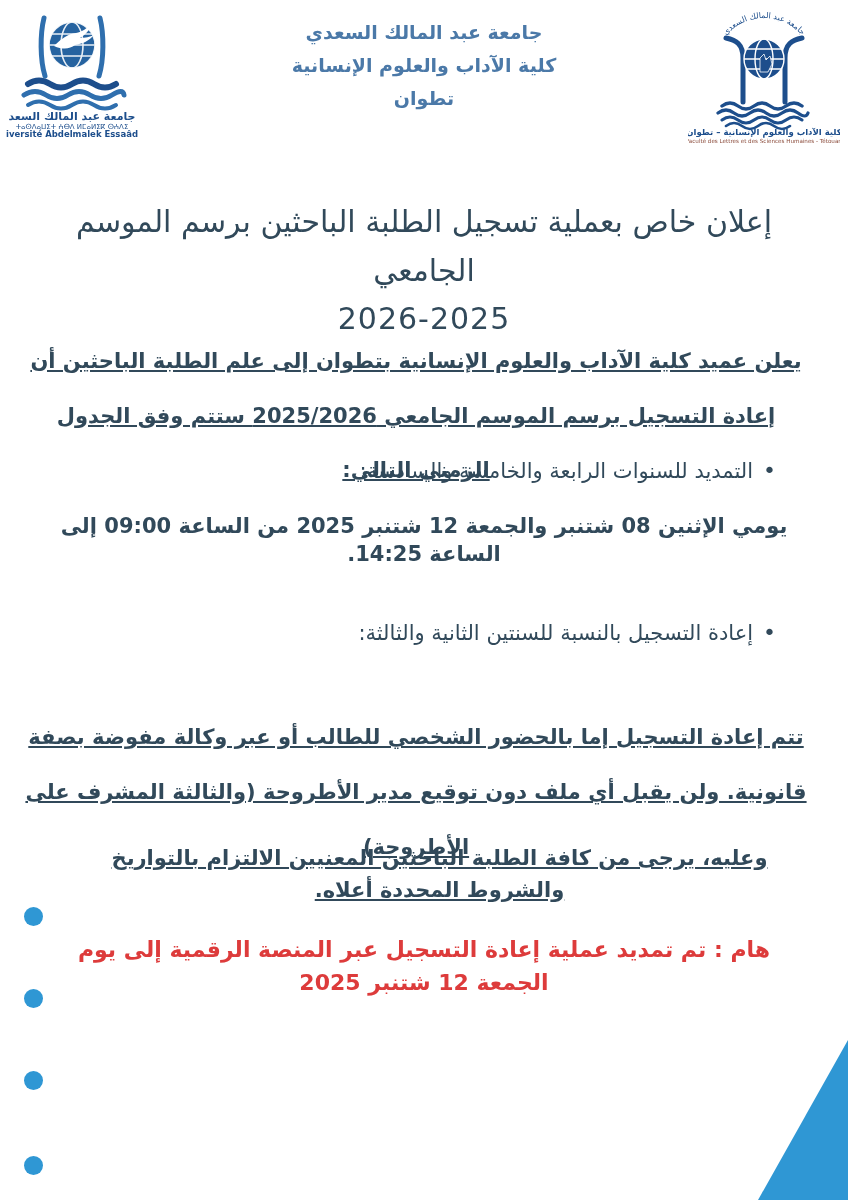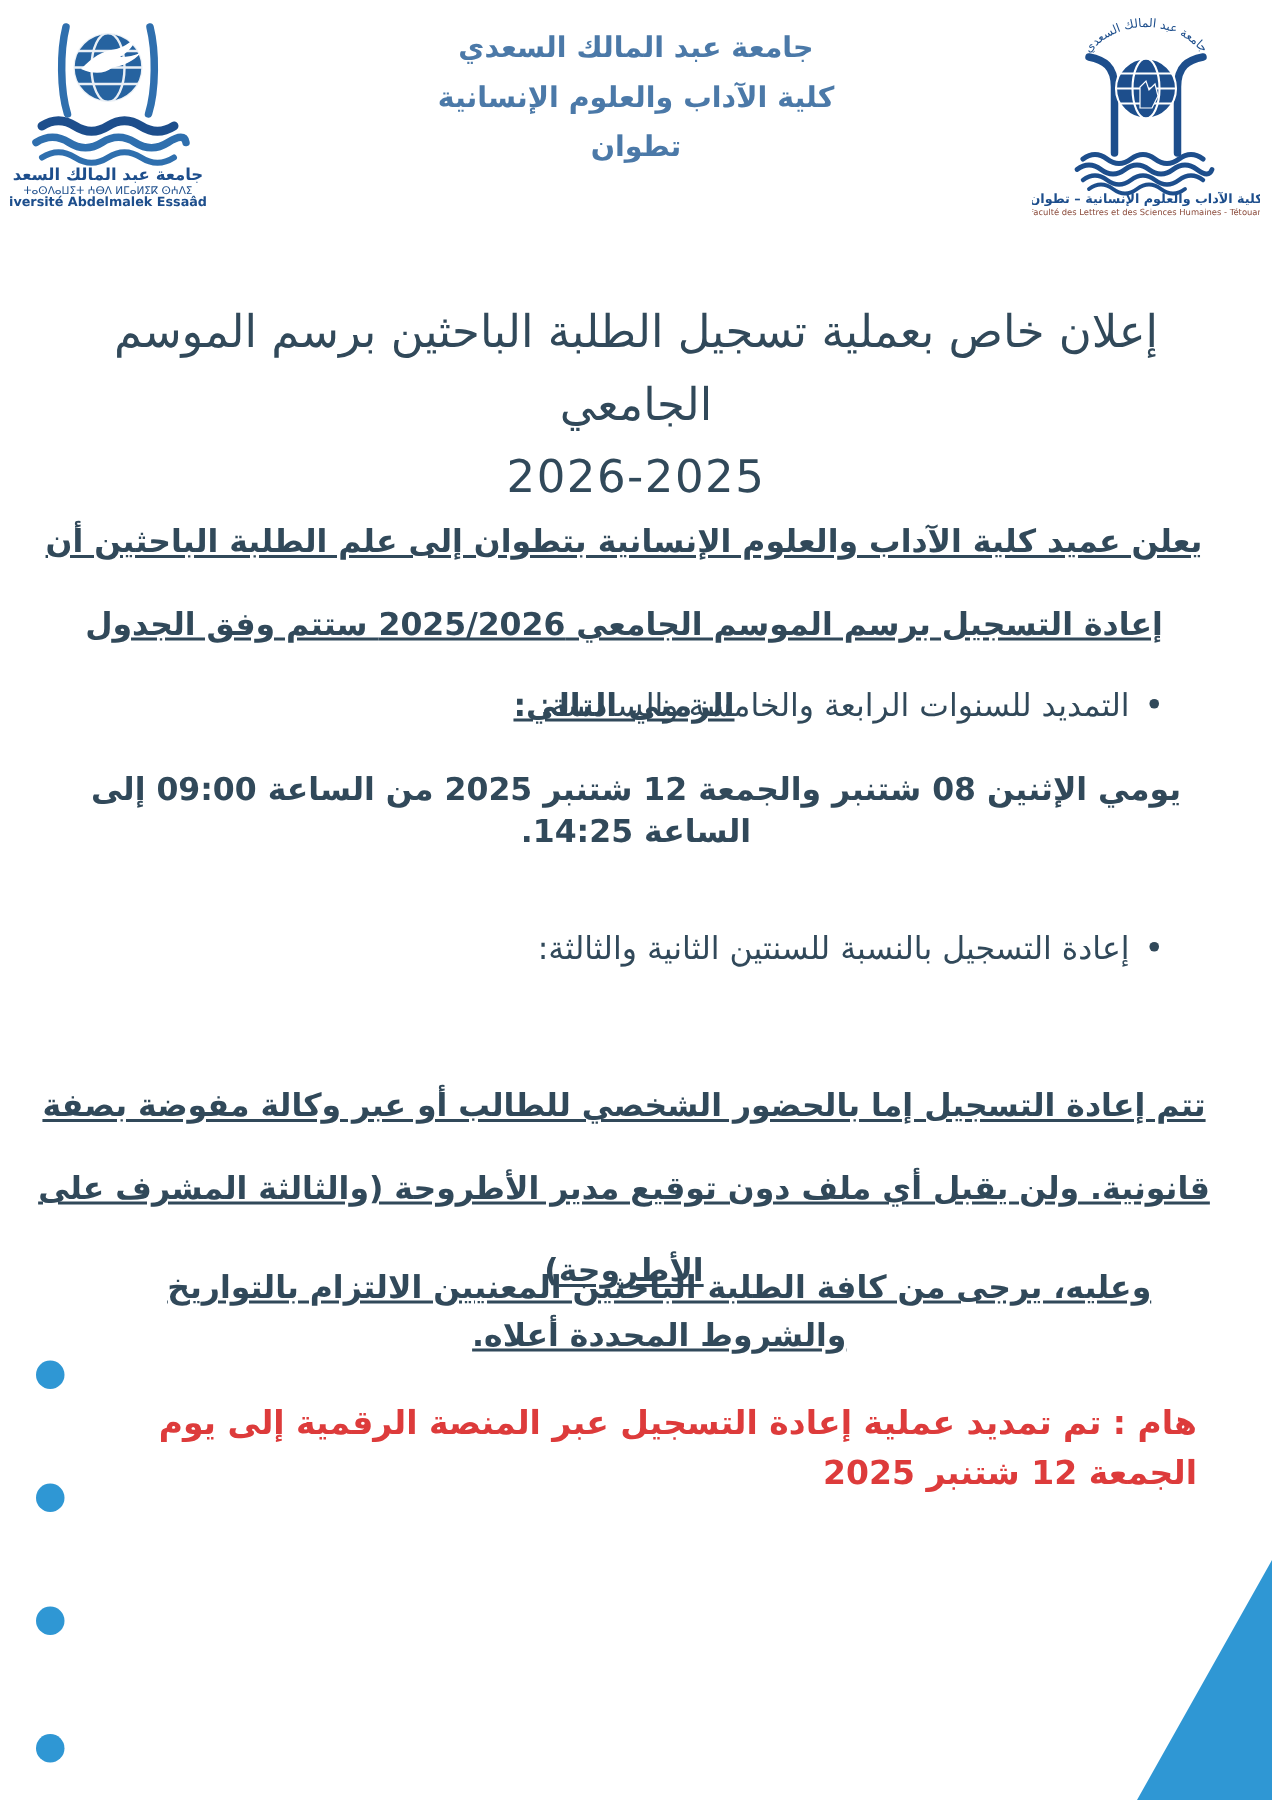--- a/index.html
+++ b/index.html
@@ -41,21 +41,21 @@
     font-size:21px;font-weight:400;text-align:right;
     padding-right:36px;line-height:1.35;margin-bottom:26px;color:#31495a;
   }
   .bullet{display:inline-block;margin-left:10px;}
   .bullet::before{content:"•";font-size:22px;color:#31495a;}
   .sched-detail{font-size:21px;font-weight:700;text-align:center;line-height:1.35;color:#31495a;}
   .conditions{top:710px;line-height:2.62;}
   .reminder{top:843px;line-height:1.5;margin-left:47px;}
   .note{
     position:absolute;top:933px;left:50px;right:50px;
-    text-align:right;font-size:22px;font-weight:700;
+    text-align:center;font-size:22px;font-weight:700;
     color:#dd3b3b;line-height:1.5;
   }
   
   .side-dot{
     position:absolute;left:24px;width:19px;height:19px;border-radius:50%;
     background:#2f97d4;
   }
   .dot-1{top:907px;} .dot-2{top:989px;} .dot-3{top:1071px;} .dot-4{top:1156px;}
   .corner-triangle{
     position:absolute;right:0;bottom:0;width:90px;height:160px;

